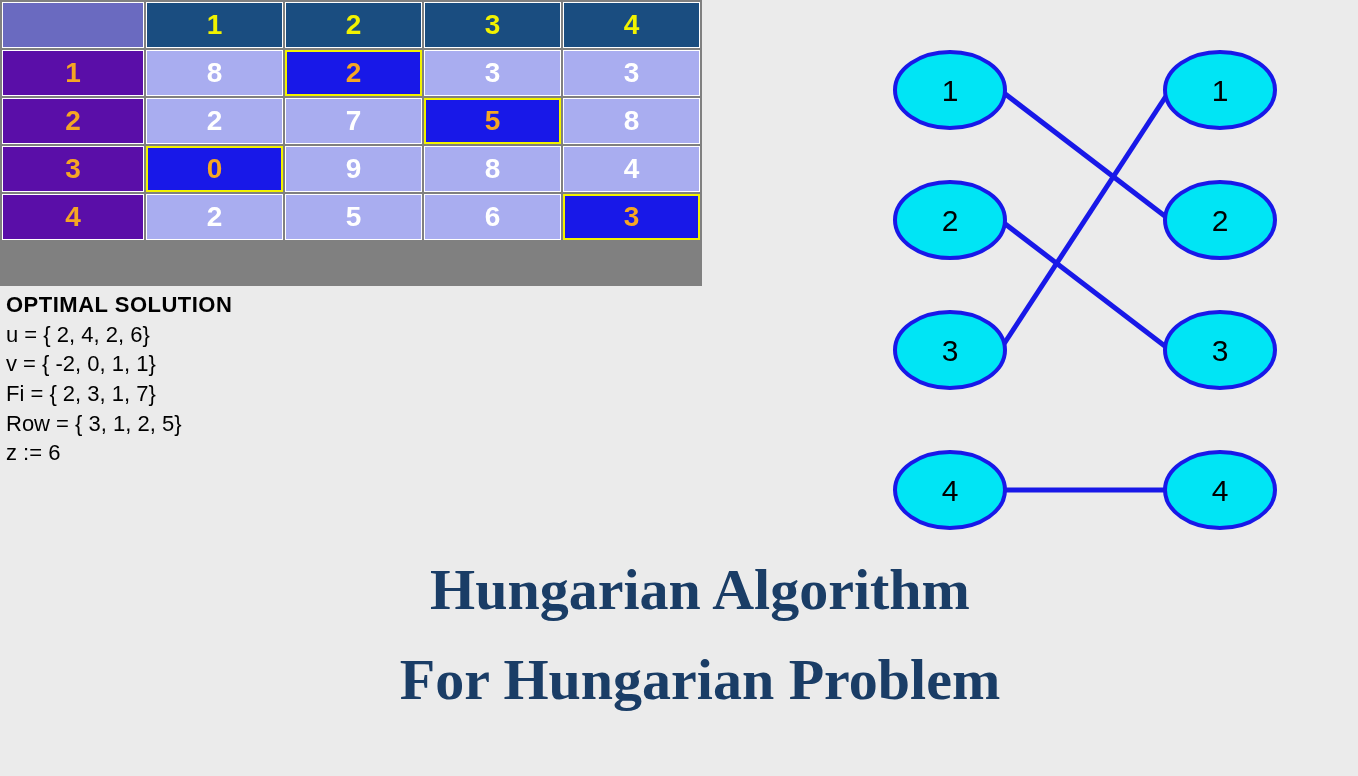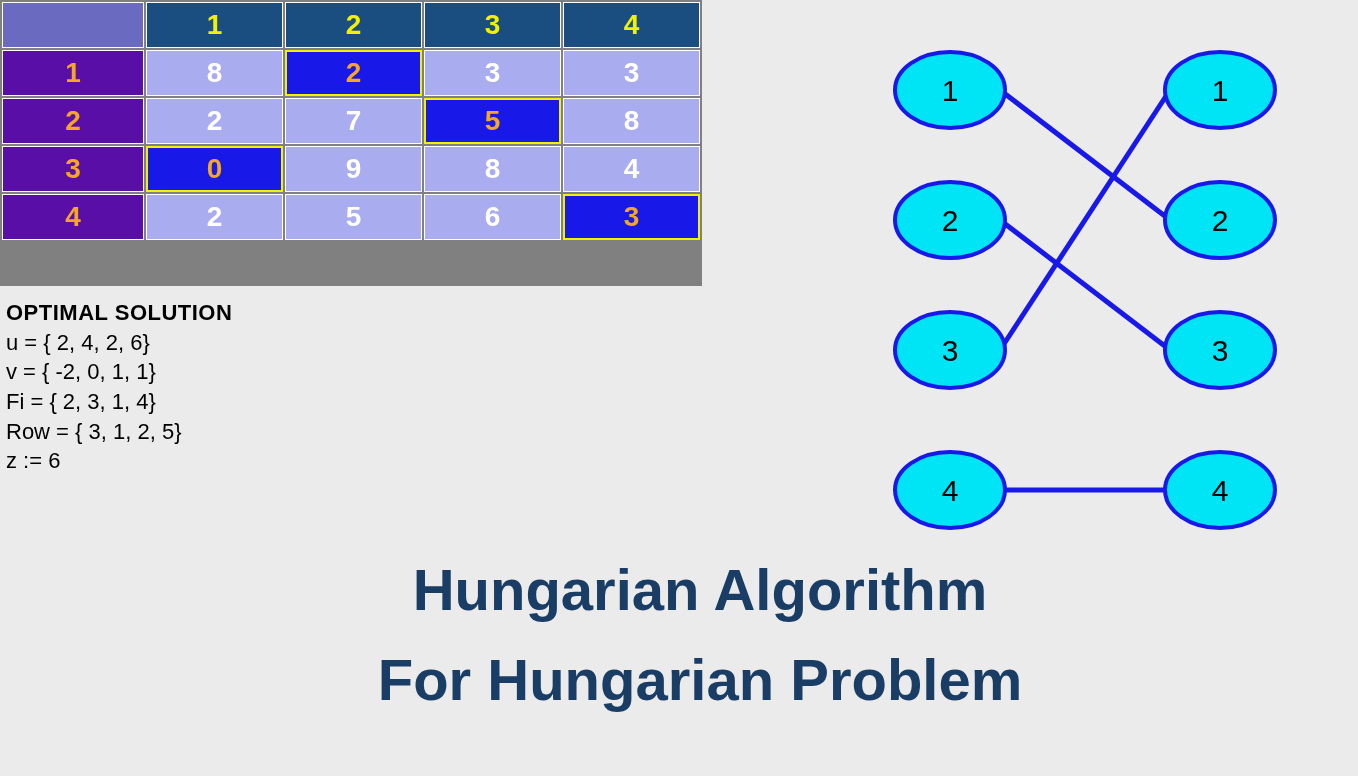--- a/index.html
+++ b/index.html
@@ -61,21 +61,21 @@
   }
   .footer-row td {
     background: #808080;
     height: 42px;
     border: none;
   }
   
   
   .solution {
     position: absolute;
-    top: 298px;
+    top: 290px;
     left: 6px;
     font-family: Arial, sans-serif;
     font-size: 22px;
     color: #000;
     font-weight: 500;
     line-height: 1.35;
   }
   .solution .title { font-weight: 600; letter-spacing: 0.5px; }
   
   
@@ -110,21 +110,21 @@
   .page-title {
     position: absolute;
     top: 545px;
     left: 150px;
     width: 1100px;
     text-align: center;
     color: #1a3d66;
     font-size: 58px;
     font-weight: bold;
     line-height: 1.55;
-    font-family: Liberation Sans, sans-serif;
+    font-family: Liberation Serif, serif;
   }
 </style>
 </head>
 <body>
 
 <div class="matrix-wrap">
   <table class="matrix-table">
     <tbody>
         <tr>
       <td class="corner-cell"></td>
@@ -165,21 +165,21 @@
           <td colspan="5"></td>
         </tr>
   </tbody>
     </table>
 </div>
 
 <div class="solution">
   <div class="title">OPTIMAL SOLUTION</div>
   <div>u = { 2, 4, 2, 6}</div>
   <div>v = { -2, 0, 1, 1}</div>
-  <div>Fi = { 2, 3, 1, 4}</div>
+  <div>Fi = { 2, 3, 1, 7}</div>
   <div>Row = { 3, 1, 2, 5}</div>
   <div>z := 6</div>
 </div>
 
 <div class="graph">
   <svg viewBox="0 0 430 520">
 
     <line class="edge" x1="130" y1="60" x2="300" y2="190"></line>
     <line class="edge" x1="130" y1="190" x2="300" y2="320"></line>
     <line class="edge" x1="130" y1="320" x2="300" y2="60"></line>

